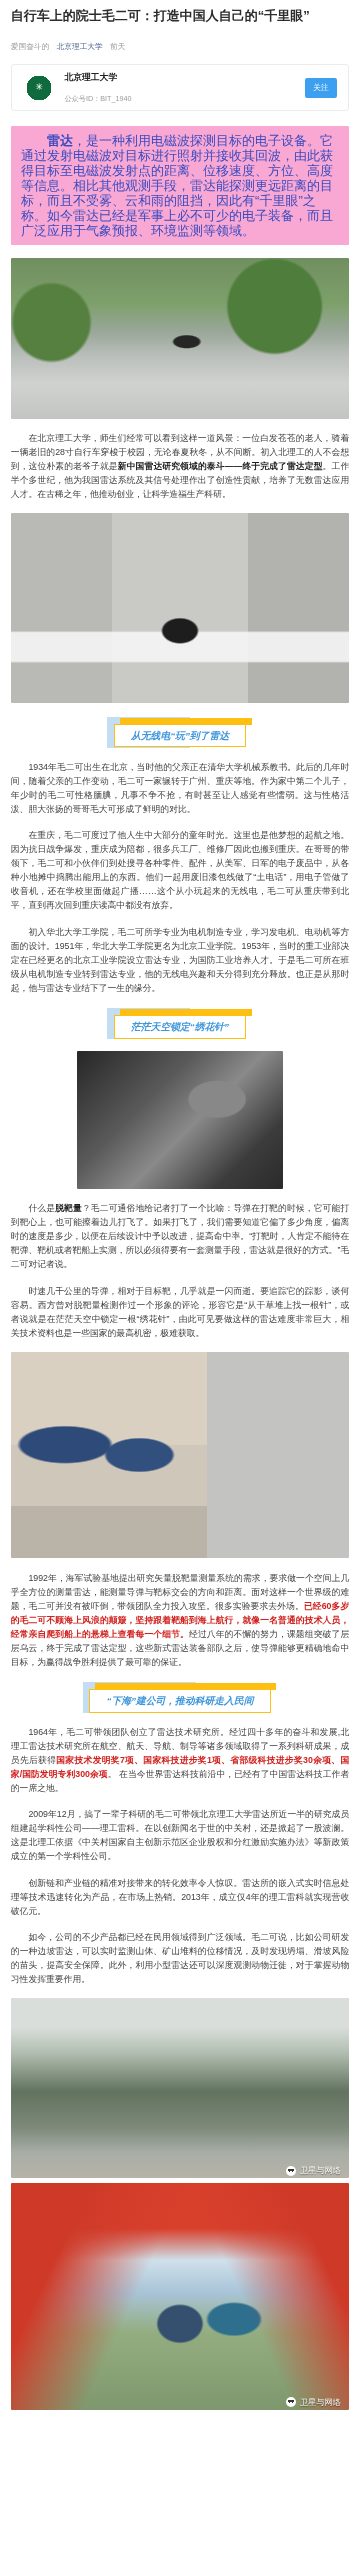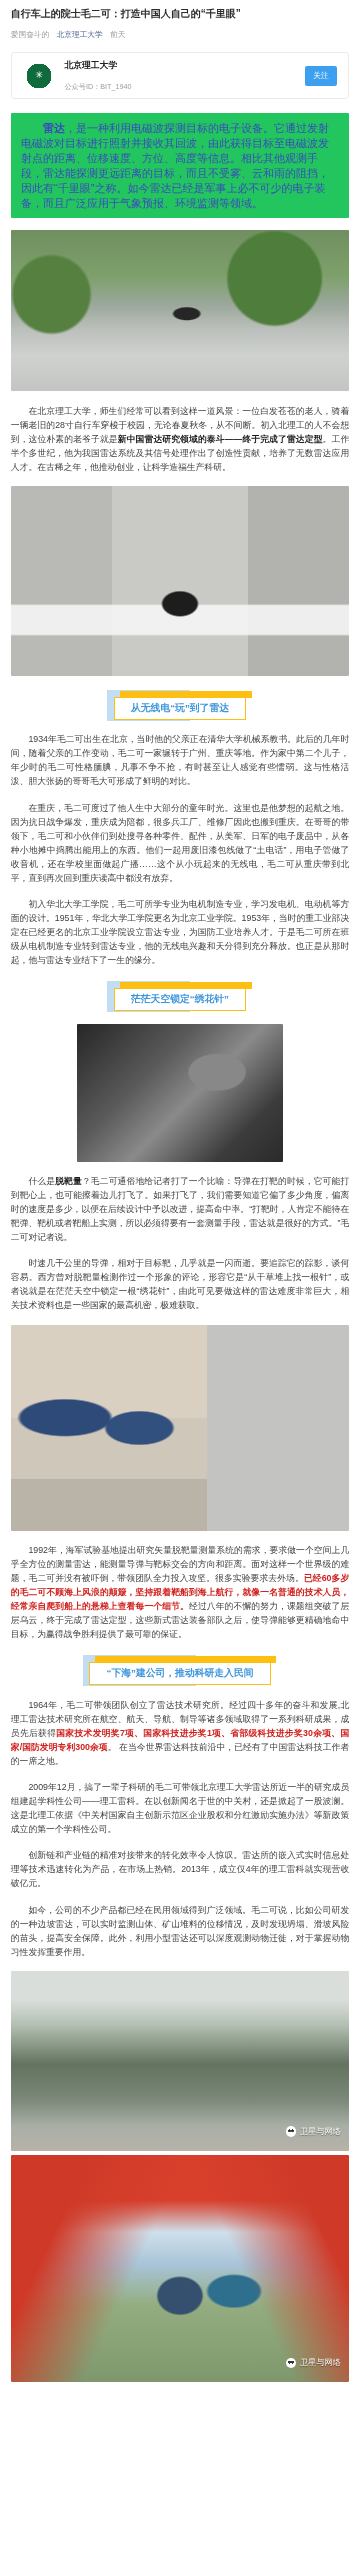--- a/index.html
+++ b/index.html
@@ -8,52 +8,52 @@
     background:#fff;
     background-image:
       linear-gradient(#f4f4f4 0.5px, transparent 0.5px),
       linear-gradient(90deg,#f4f4f4 0.5px, transparent 0.5px);
     background-size:24px 24px;
     font-family:"Liberation Sans",sans-serif;
     color:#404040;
   }
   .page{width:360px;box-sizing:border-box;padding:6.2px 10.8px 15.5px;}
   
-  .title{margin:1px 0 8px;font-size:10px;line-height:1.45;font-weight:700;color:#2c2c2c;}
+  .title{margin:1px 0 16px;font-size:13px;line-height:1.45;font-weight:700;color:#2c2c2c;}
   .byline{margin-top:7.2px;font-size:7.7px;color:#9b9b9b;}
   .byline .account{color:#576b95;margin:0 5.2px;text-decoration:none;font-weight:500;cursor:pointer;}
   
   .card{margin-top:12.4px;height:47px;border:0.5px solid #ebebeb;border-radius:3.1px;background:#fff;
         display:flex;align-items:center;padding:0 11.3px;box-sizing:border-box;}
   .logo{width:32px;height:32px;border-radius:50%;flex:0 0 32px;
         background:radial-gradient(circle,#0f6b3c 0 55%,#ffffff 55% 76%,#9c2433 76% 100%);
         display:flex;align-items:center;justify-content:center;}
   .logo .logo-glyph{color:#fff;font-size:9.3px;line-height:1;}
   .card-mid{flex:1;margin-left:9.3px;}
   .card-name{font-size:8.8px;font-weight:700;color:#222;}
   .card-id{font-size:7.2px;color:#9a9a9a;margin-top:10px;}
   .follow{flex:0 0 auto;min-width:32px;height:20px;border:none;border-radius:2.1px;background:#3d9ff0;
           color:#fff;font-size:7.7px;cursor:pointer;font-family:inherit;}
   
-  .abstract{margin-top:14.4px;background:#22c55e;border-radius:1px;padding:7.2px 10.3px;
-            font-size:11px;line-height:15px;color:#3b4bbf;text-indent:2em;}
+  .abstract{margin-top:14.4px;background:#f9a8d4;border-radius:1px;padding:7.2px 10.3px;
+            font-size:13px;line-height:15px;color:#3b4bbf;text-indent:2em;}
   .abstract span.b{font-weight:700;}
   
   .para{margin:12.4px 0 0;font-size:8.8px;line-height:14px;text-indent:2em;color:#404040;text-align:justify;}
   .para span.b{font-weight:700;color:#1d1d1d;}
   .para span.r{font-weight:700;color:#d0221f;}
   
   .sec-head{position:relative;width:fit-content;margin:20.6px auto 0;}
   .sec-head .bg-blue{position:absolute;left:-6.2px;top:-6.7px;width:62%;height:calc(100% + 7.2px);background:#c3ddf2;}
   .sec-head .bg-yellow{position:absolute;left:6.2px;right:-5.2px;top:-5.7px;height:6.7px;background:#febf13;}
   .sec-head .sh-box{position:relative;display:block;border:1px solid #febf13;background:#fff;
-                    padding:4.6px 16.5px;font-weight:700;font-size:9.8px;line-height:1.25;color:#3e96dc;}
+                    padding:4.6px 16.5px;font-style:italic;font-weight:700;font-size:9.8px;line-height:1.25;color:#3e96dc;}
   
   .photo{position:relative;margin:12.4px auto 0;width:338px;border-radius:1px;}
-  .wm{position:absolute;right:8.2px;bottom:14px;display:flex;align-items:center;gap:3.6px;
+  .wm{position:absolute;right:8.2px;bottom:2px;display:flex;align-items:center;gap:3.6px;
       color:rgba(255,255,255,.95);font-size:8.2px;text-shadow:0 0.5px 1px rgba(0,0,0,.45);}
   .wm .wm-ic{width:10.3px;height:10.3px;border-radius:50%;background:
       radial-gradient(circle at 35% 42%,#333 0 1.3px,transparent 1.5px),
       radial-gradient(circle at 65% 42%,#333 0 1.3px,transparent 1.5px),
       radial-gradient(circle,#fff 0 100%);}
   .photo1{height:161px;background:
       radial-gradient(circle at 78% 30%,#4e7d3c 0 16%,transparent 17%),
       radial-gradient(circle at 12% 40%,#55803f 0 12%,transparent 13%),
       radial-gradient(ellipse at 52% 52%,#262626 0 5%,transparent 6%),
       linear-gradient(180deg,#708f60 0%,#7da06a 28%,#9aa79a 46%,#bcc0bc 62%,#cfd2cf 78%,#c2c5c2 100%);}

